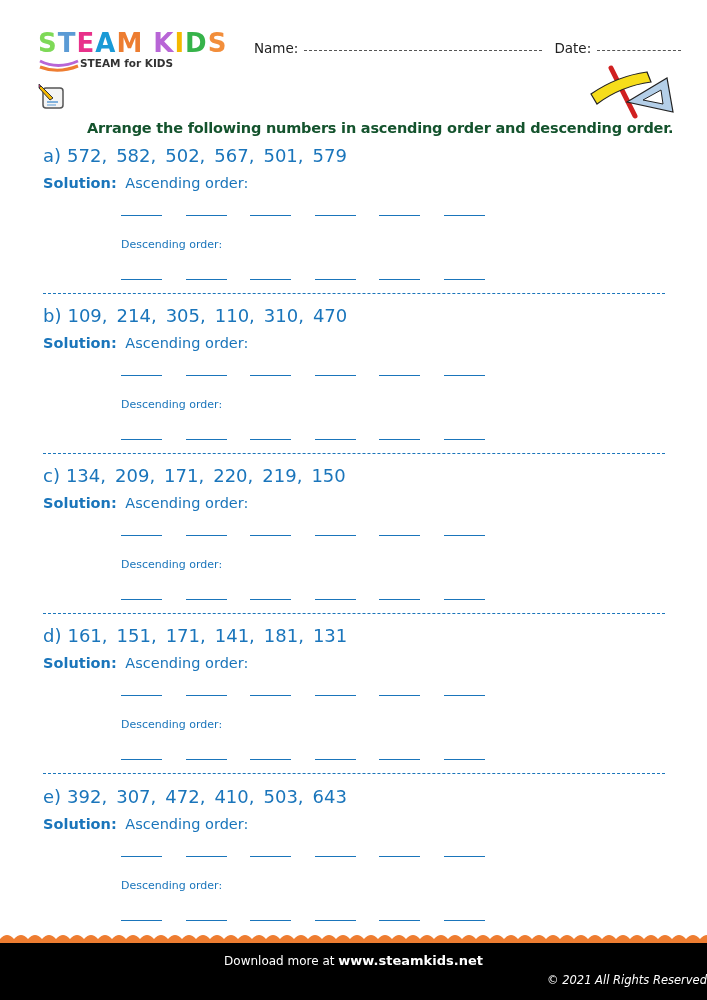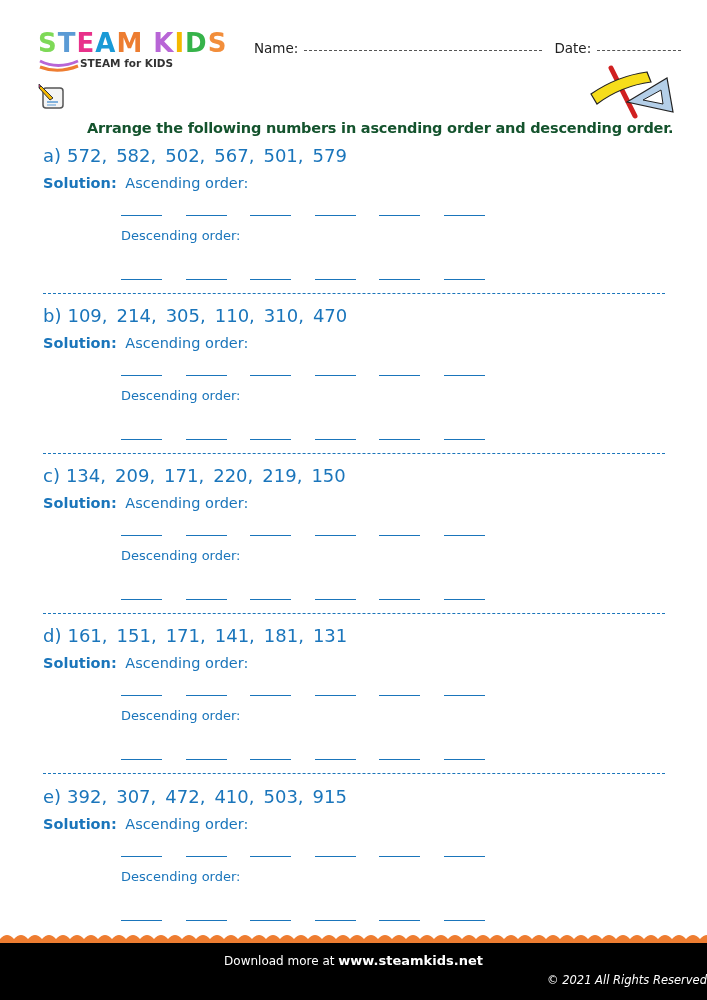--- a/index.html
+++ b/index.html
@@ -30,21 +30,21 @@
   .instruction { position: absolute; left: 59px; top: 120px; font-size: 14.5px; font-weight: bold; color: #14532d; font-family: "DejaVu Sans", sans-serif; letter-spacing: -0.2px; white-space: nowrap; margin-left: 28px; }
 
   
   .question { position: absolute; left: 43px; width: 622px; height: 160px; }
   .q-line { position: absolute; top: 0; left: 0; font-size: 18px; white-space: nowrap; font-family: "DejaVu Sans", sans-serif; color: #1a75bb; }
   .q-line .label { margin-right: 6px; }
   .q-line .num { margin-right: 0; }
   .q-line .sep { margin-right: 9px; }
   .sol { position: absolute; top: 30px; left: 0; font-size: 14.5px; white-space: nowrap; font-family: "DejaVu Sans", sans-serif; }
   .sol b { font-weight: bold; margin-right: 4px; }
-  .desc-label { position: absolute; top: 83px; left: 78px; font-size: 13px; font-family: "DejaVu Sans", sans-serif; white-space: nowrap; }
+  .desc-label { position: absolute; top: 93px; left: 78px; font-size: 11px; font-family: "DejaVu Sans", sans-serif; white-space: nowrap; }
   .blanks { position: absolute; left: 78px; display: flex; }
   .blanks.asc { top: 70px; }
   .blanks.desc { top: 134px; }
   .blank { width: 41px; height: 0; border-bottom: 1.5px solid #1a75bb; margin-right: 23.5px; }
   .divider { position: absolute; left: 0; top: 148px; width: 622px; border-top: 1px dashed #1a75bb; }
 
   
   .footer { position: absolute; left: 0; top: 941px; width: 707px; height: 59px; background: #000000; }
   .scallops { position: absolute; left: 0; top: -8px; width: 707px; height: 10px; }
   .footer-line1 { position: absolute; top: 12px; left: 0; width: 707px; text-align: center; color: #fff; font-size: 12px; font-family: "DejaVu Sans", sans-serif; }
@@ -193,21 +193,21 @@
         <span class="blank"></span>
         <span class="blank"></span>
         <span class="blank"></span>
         <span class="blank"></span>
         <span class="blank"></span>
       </div>
     <div class="divider"></div>
   </div>
     <div class="question" style="top: 786px;">
     <div class="q-line">
-      <span class="label">e)</span><span class="num">392</span><span class="sep">,</span><span class="num">307</span><span class="sep">,</span><span class="num">472</span><span class="sep">,</span><span class="num">410</span><span class="sep">,</span><span class="num">503</span><span class="sep">,</span><span class="num">915</span>
+      <span class="label">e)</span><span class="num">392</span><span class="sep">,</span><span class="num">307</span><span class="sep">,</span><span class="num">472</span><span class="sep">,</span><span class="num">410</span><span class="sep">,</span><span class="num">503</span><span class="sep">,</span><span class="num">643</span>
     </div>
     <div class="sol">
       <b>Solution:</b>
       <span>Ascending order:</span>
     </div>
     <div class="blanks asc">
         <span class="blank"></span>
         <span class="blank"></span>
         <span class="blank"></span>
         <span class="blank"></span>

